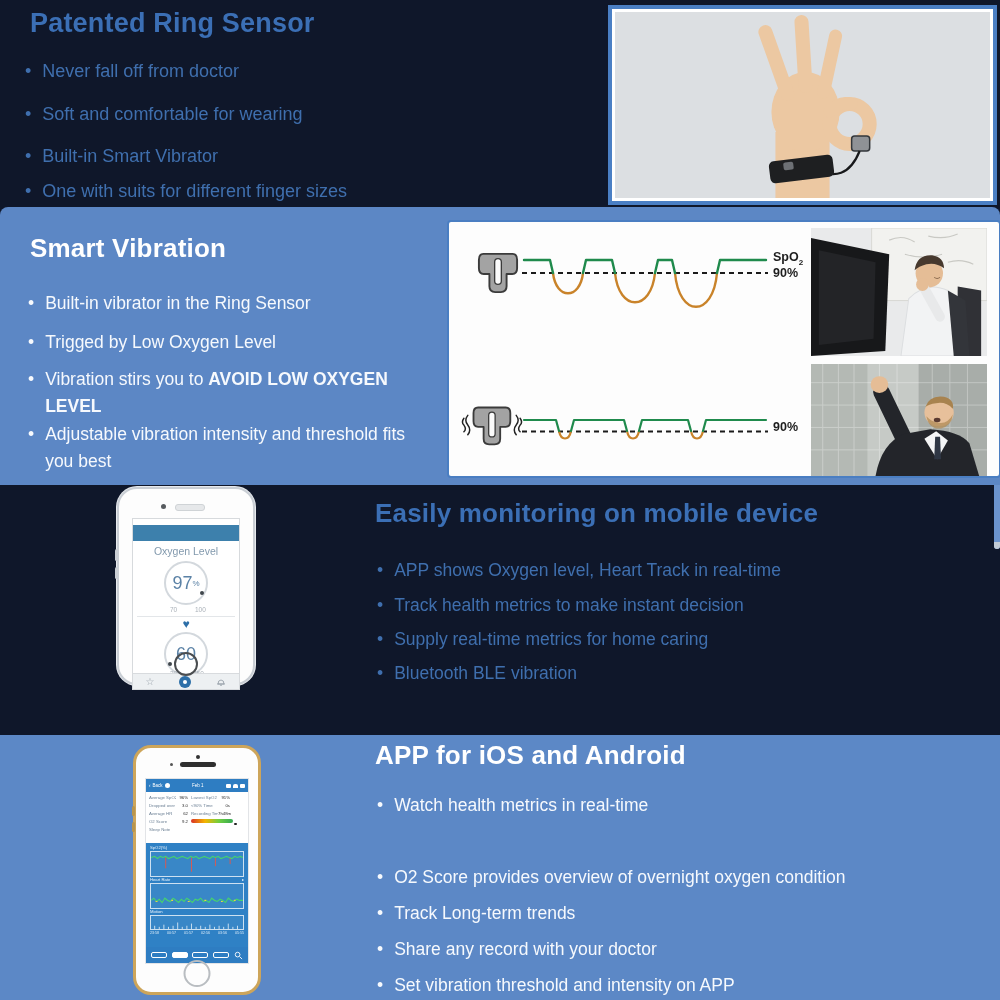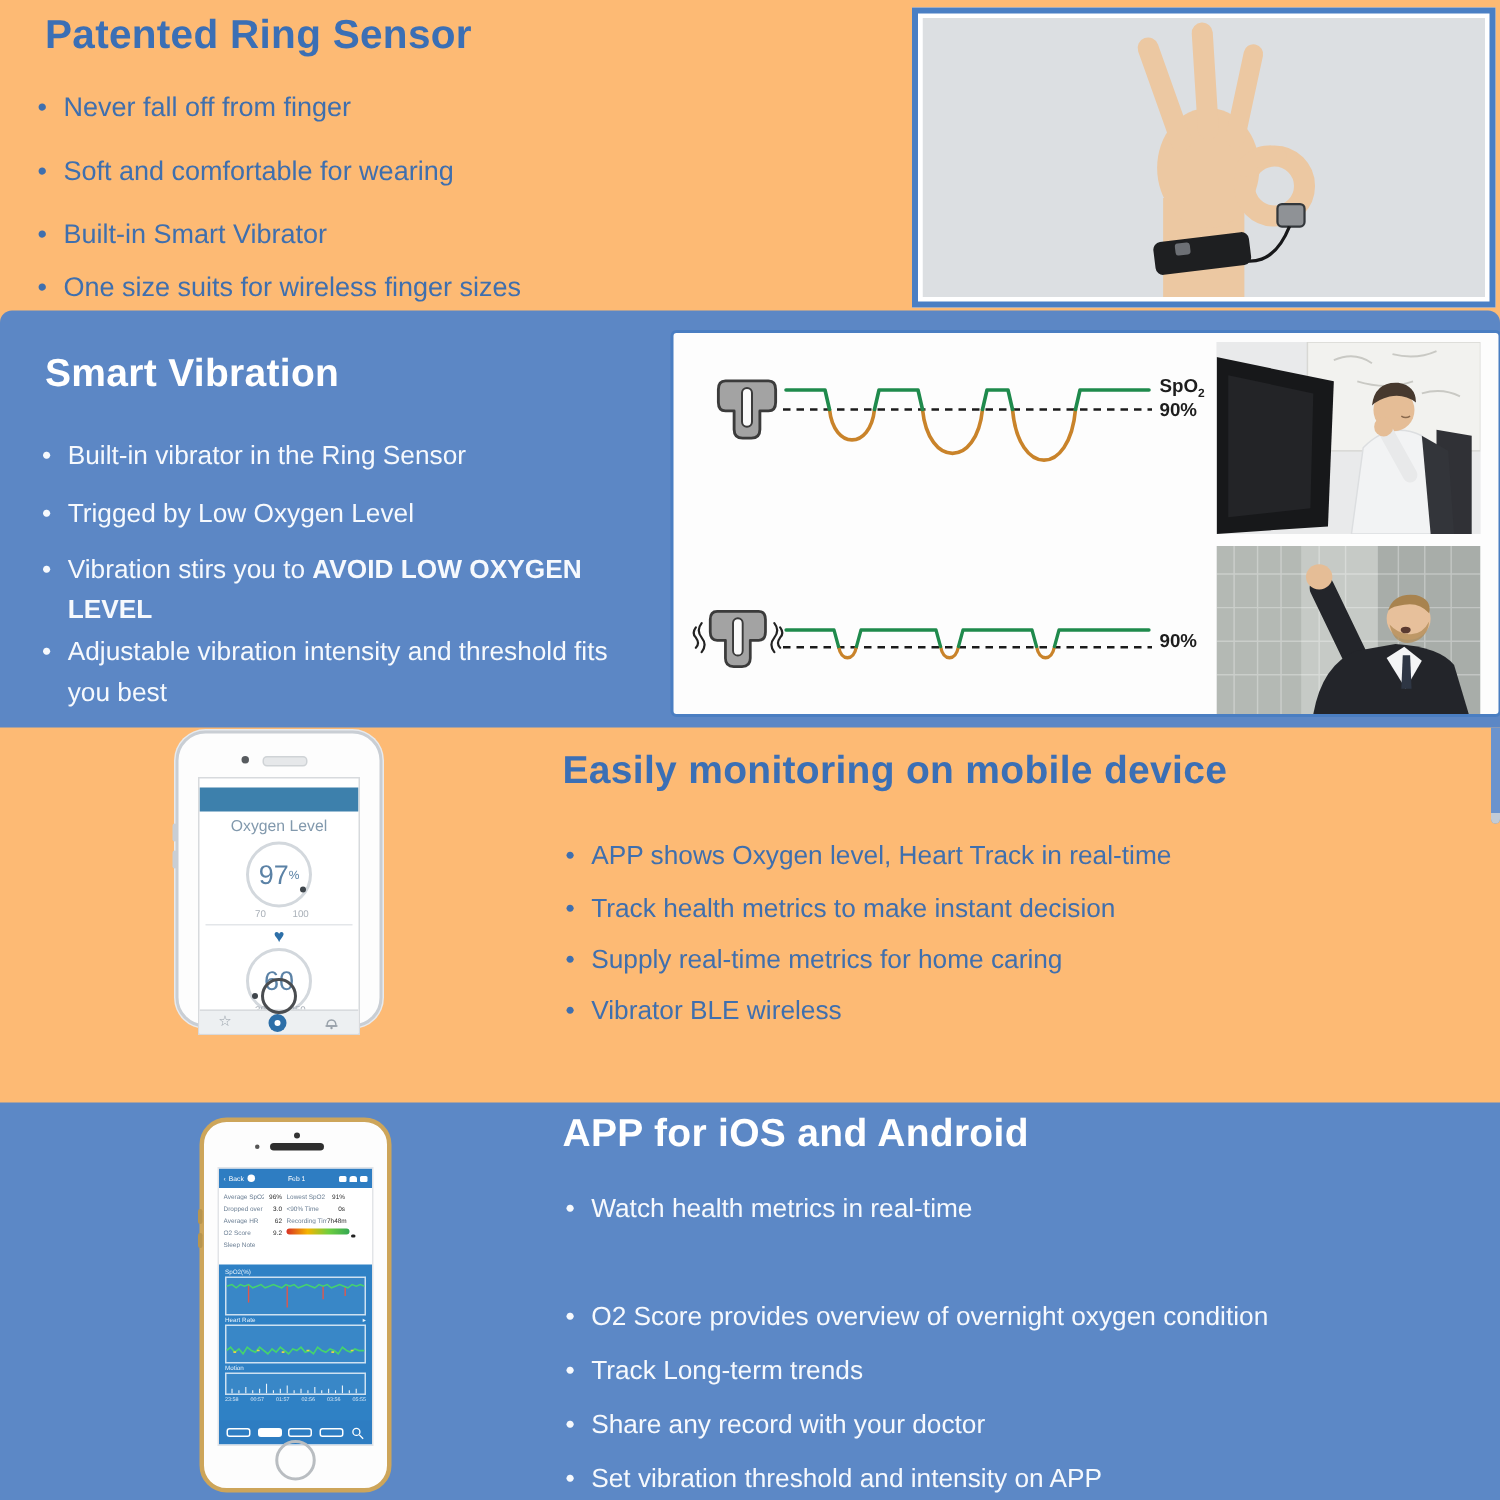--- a/index.html
+++ b/index.html
@@ -1,17 +1,17 @@
 <!DOCTYPE html>
 <html><head>
 <meta charset="utf-8">
 <style>
   html,body{margin:0;padding:0;background:#fff;}
   #canvas{position:relative;width:1000px;height:1000px;overflow:hidden;
-          font-family:"Liberation Sans",sans-serif;background:#fdba74;}
+          font-family:"Liberation Sans",sans-serif;background:#0f172a;}
   .abs{position:absolute;}
   
   .title-blue{color:#3b6fb5;font-weight:700;font-size:27px;letter-spacing:.2px;}
   .title-white{color:#ffffff;font-weight:700;font-size:26px;letter-spacing:.2px;}
   .bul{position:absolute;display:flex;align-items:flex-start;line-height:27px;}
   .bul::before{content:"\2022";margin-right:11px;font-size:1em;}
   .bul-blue{color:#3f6fae;font-size:18px;}
   .bul-white{color:#f6f9fd;font-size:17.5px;}
   .bul b{font-weight:700;}
   
@@ -78,30 +78,30 @@
      background:#c2cbd6;border-radius:0 0 3px 3px;}
 </style>
 </head>
 <body>
 
 <div id="canvas">
 
   <div class="abs title-blue" style="left:30px;top:8px;">Patented Ring Sensor</div>
 
   <div class="bul bul-blue" style="left:25px;top:58px;">
-    <span>Never fall off from finger</span>
+    <span>Never fall off from doctor</span>
     </div>
   <div class="bul bul-blue" style="left:25px;top:101px;">
     <span>Soft and comfortable for wearing</span>
     </div>
   <div class="bul bul-blue" style="left:25px;top:143px;">
     <span>Built-in Smart Vibrator</span>
     </div>
   <div class="bul bul-blue" style="left:25px;top:178px;">
-    <span>One size suits for wireless finger sizes</span>
+    <span>One with suits for different finger sizes</span>
     </div>
 
   <div class="photo-frame">
     <svg viewBox="0 0 374 186" preserveAspectRatio="none">
       <rect x="0" y="0" width="374" height="186" fill="#dcdfe2"></rect>
       <rect x="160" y="120" width="54" height="66" fill="#ecc8a2"></rect>
       <ellipse cx="190" cy="100" rx="34" ry="40" fill="#ecc8a2"></ellipse>
       <line x1="172" y1="82" x2="150" y2="20" stroke="#ecc8a2" stroke-width="14" stroke-linecap="round"></line>
       <line x1="190" y1="74" x2="186" y2="10" stroke="#ecc8a2" stroke-width="14" stroke-linecap="round"></line>
       <line x1="208" y1="80" x2="220" y2="24" stroke="#ecc8a2" stroke-width="13" stroke-linecap="round"></line>
@@ -219,21 +219,21 @@
   <div class="bul bul-blue" style="left:377px;top:557px;font-size:17.5px;">
     <span>APP shows Oxygen level, Heart Track in real-time</span>
     </div>
   <div class="bul bul-blue" style="left:377px;top:592px;font-size:17.5px;">
     <span>Track health metrics to make instant decision</span>
     </div>
   <div class="bul bul-blue" style="left:377px;top:626px;font-size:17.5px;">
     <span>Supply real-time metrics for home caring</span>
     </div>
   <div class="bul bul-blue" style="left:377px;top:660px;font-size:17.5px;">
-    <span>Vibrator BLE wireless</span>
+    <span>Bluetooth BLE vibration</span>
     </div>
 
   <div class="strip"></div>
 
   <div class="phone1">
     <div class="abs" style="left:42px;top:15px;width:5px;height:5px;border-radius:50%;background:#575b5f;"></div>
     <div class="abs" style="left:56px;top:15px;width:28px;height:5px;border-radius:3px;background:#e6e8ea;border:1px solid #cfd3d6;"></div>
     <div class="nub" style="left:-4px;top:60px;width:3px;height:12px;"></div>
     <div class="nub" style="left:-4px;top:78px;width:3px;height:12px;"></div>
 

